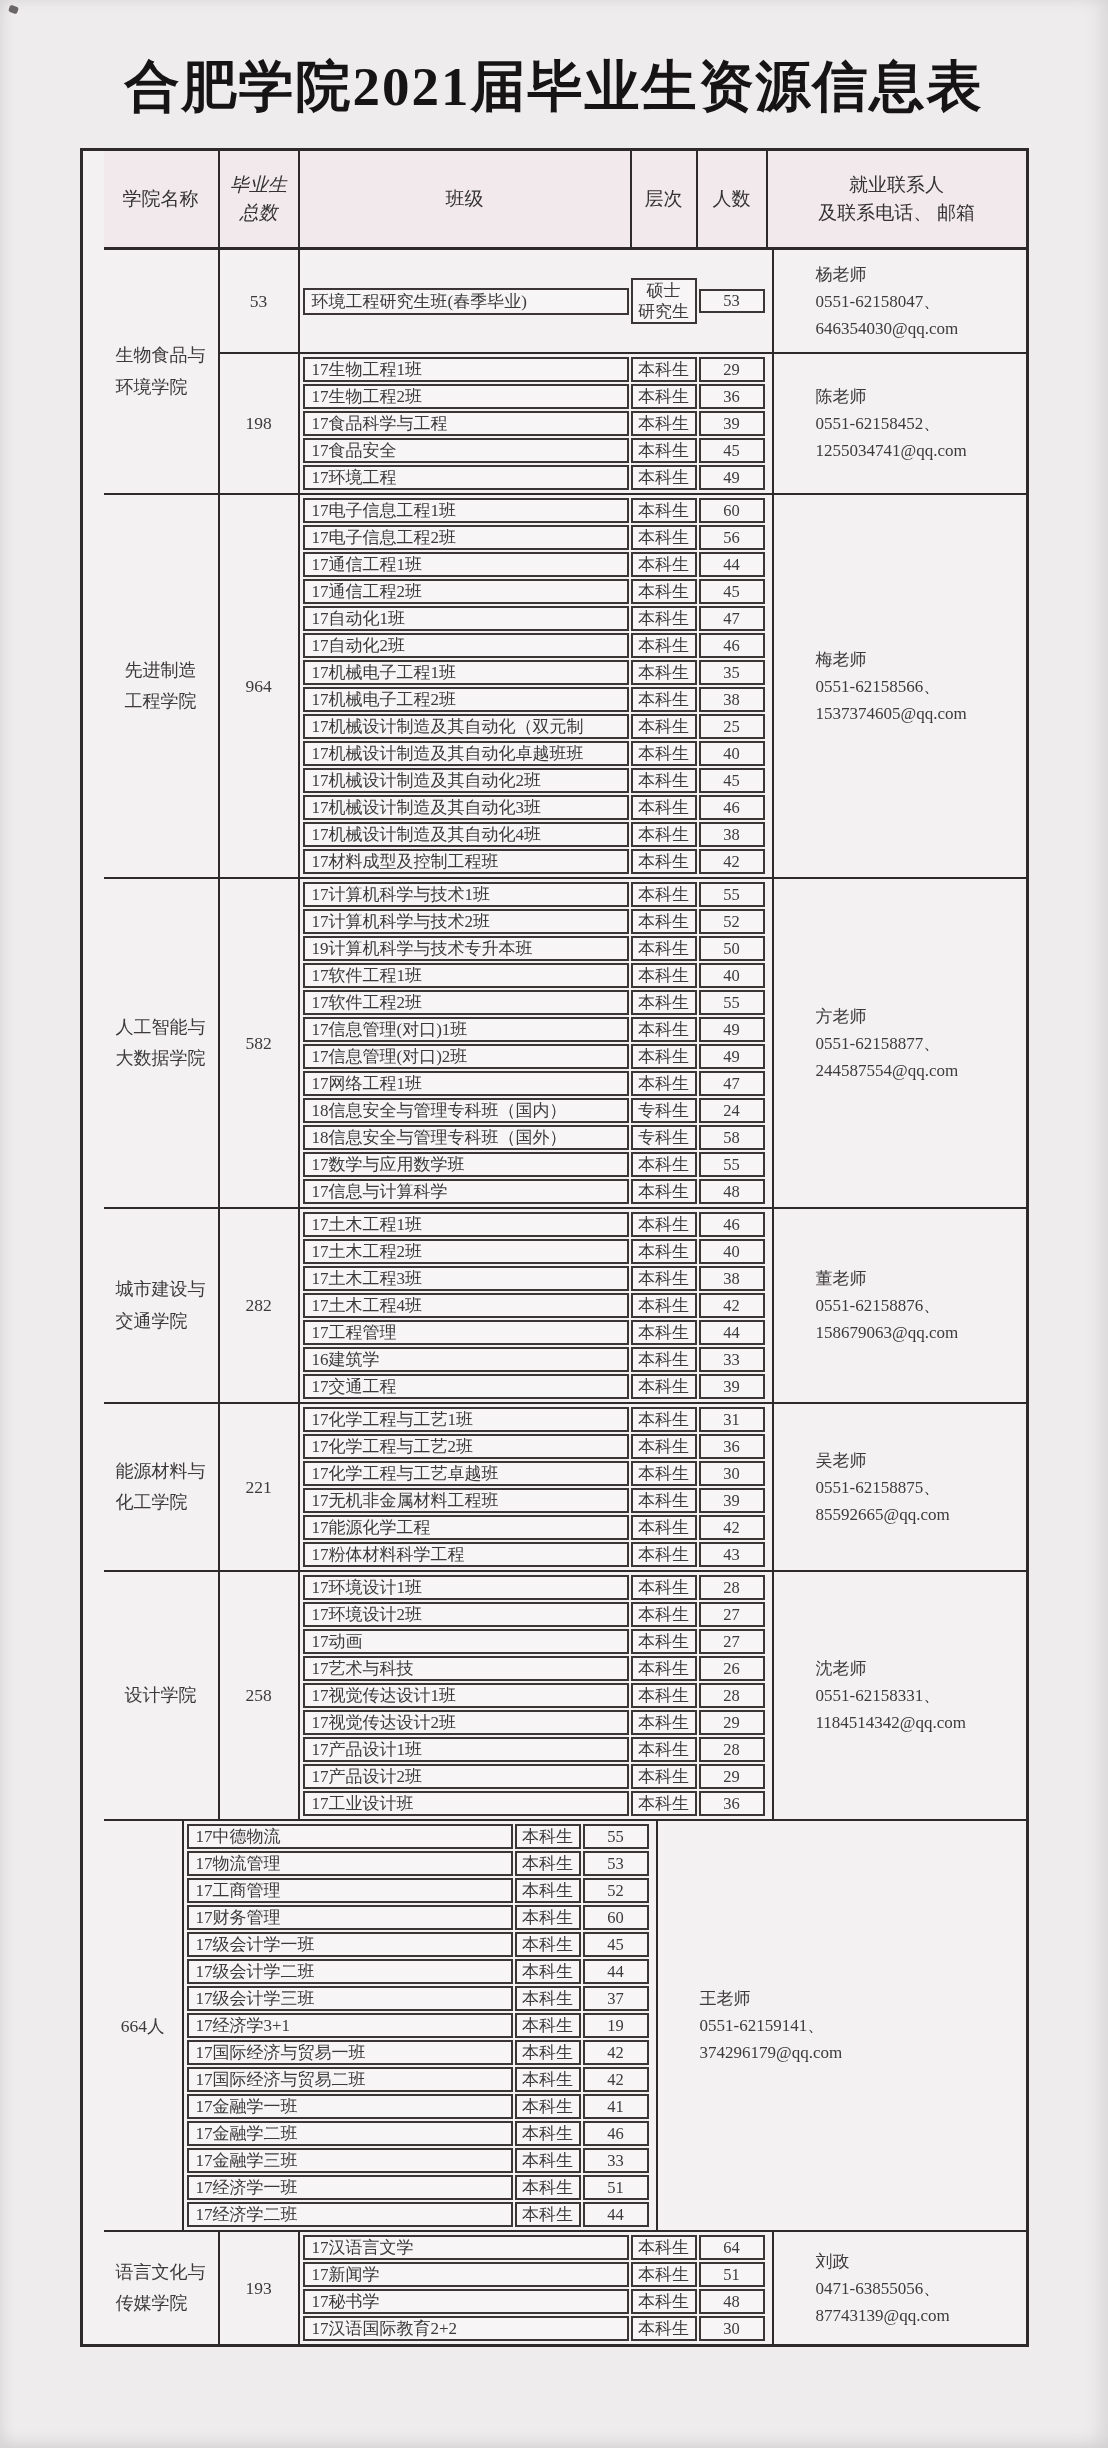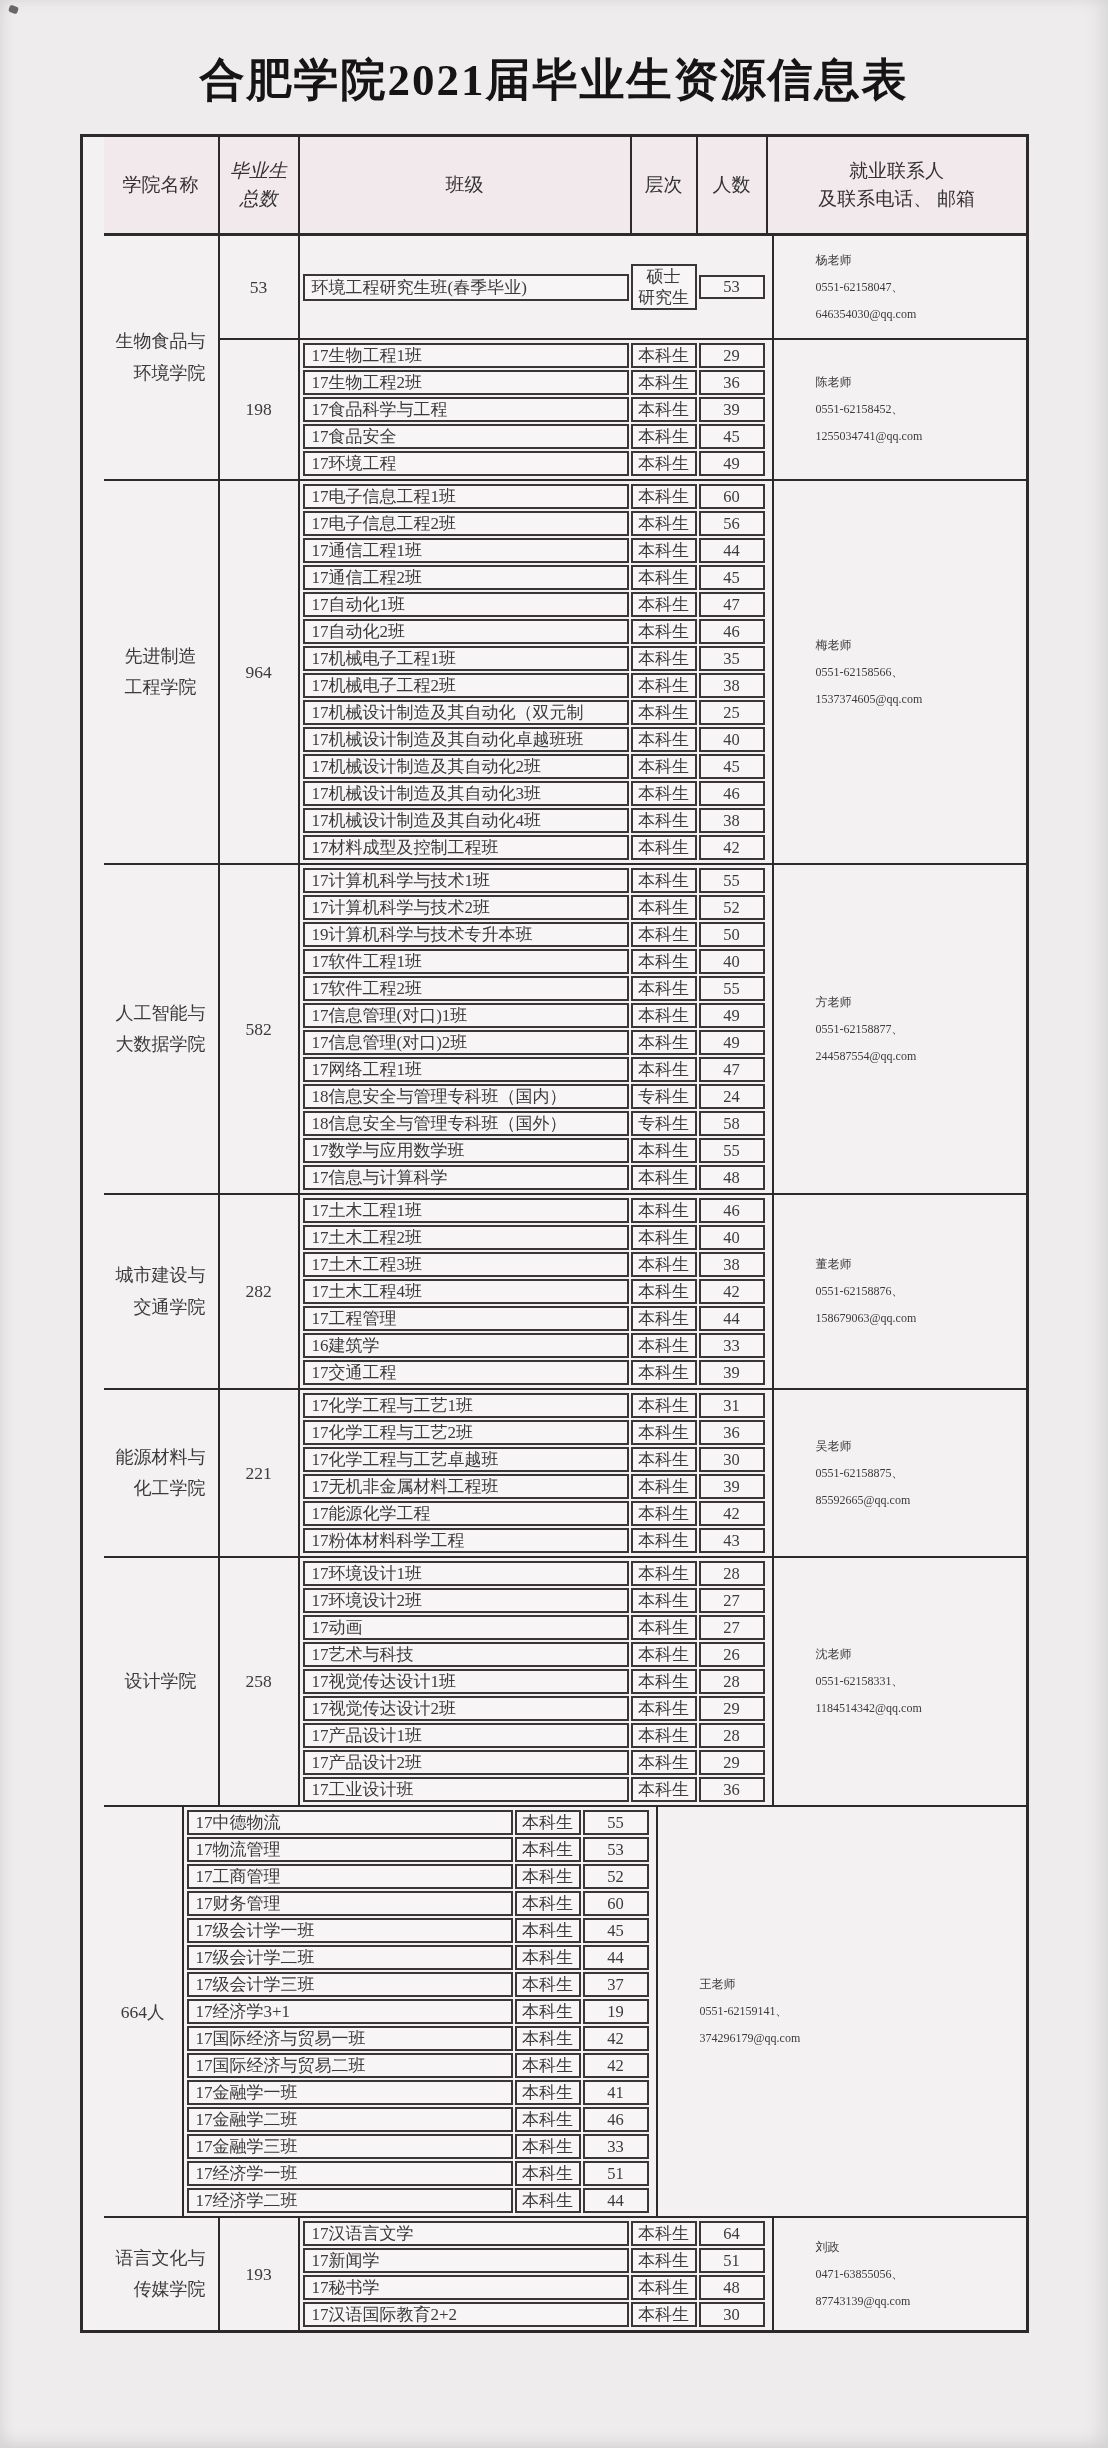--- a/index.html
+++ b/index.html
@@ -16,21 +16,21 @@
   .page{
     width:1108px;height:2448px;position:relative;overflow:hidden;
     background:var(--paper);
     box-shadow:inset -10px 0 18px rgba(0,0,0,.06), inset 0 -8px 16px rgba(0,0,0,.05), inset 8px 0 12px rgba(0,0,0,.03);
     font-family:"Liberation Serif","DejaVu Serif",serif;
     color:var(--ink);
   }
   .speck{position:absolute;left:9px;top:6px;width:9px;height:7px;background:#4a4547;border-radius:2px;transform:rotate(20deg);opacity:.8;}
   .title{
     margin:0;padding:50px 0 24px 0;text-align:center;
-    font-size:45px;font-weight:900;letter-spacing:2px;color:#161415;
+    font-size:55px;font-weight:900;letter-spacing:2px;color:#161415;
   }
   .tbl{
     width:922px;margin:0 auto;box-sizing:content-box;
     border:3px solid var(--bc);background:var(--cellbg);padding-left:21px;
   }
   
   .thead{display:flex;height:96px;background:var(--headbg);border-bottom:3px solid var(--bc);}
   .th{
     display:flex;align-items:center;justify-content:center;text-align:center;
     white-space:pre-line;font-size:19px;line-height:1.45;color:#343233;
@@ -42,21 +42,21 @@
   .th-level{width:66px;}
   .th-count{width:70px;}
   .th-contact{flex:1;border-right:none;}
   
   .section{display:flex;}
   .section + .section{border-top:2px solid var(--bc);}
   .cell{box-sizing:border-box;}
   .college{
     width:116px;border-right:2px solid var(--bc);
     display:flex;align-items:center;justify-content:center;
-    text-align:right;white-space:pre-line;font-size:18px;line-height:1.75;
+    text-align:left;white-space:pre-line;font-size:18px;line-height:1.75;
   }
   .groups{flex:1;display:flex;flex-direction:column;}
   .group{display:flex;}
   .group + .group{border-top:2px solid var(--bc);}
   .total{
     width:80px;border-right:2px solid var(--bc);
     display:flex;align-items:center;justify-content:center;font-size:17.5px;
   }
   .rows{width:472px;box-sizing:border-box;padding:2px 0 2px 3px;display:flex;flex-direction:column;justify-content:center;}
   .row{display:flex;height:27px;}
@@ -66,21 +66,21 @@
     display:flex;align-items:center;margin:1px 2px 1px 0;font-size:17px;
   }
   .class-box{width:326px;padding-left:7px;overflow:hidden;white-space:nowrap;}
   .level-box{width:66px;justify-content:center;text-align:center;white-space:pre-line;line-height:1.25;}
   .count-box{width:66px;justify-content:center;font-size:16.5px;}
   .contact{
     flex:1;border-left:2px solid var(--bc);
     display:flex;flex-direction:column;justify-content:center;
     padding:6px 8px 6px 42px;box-sizing:border-box;
   }
-  .contact-line{font-size:12px;line-height:27px;white-space:nowrap;}
+  .contact-line{font-size:17px;line-height:27px;white-space:nowrap;}
 </style>
 </head>
 <body>
 
 <div class="page">
   <div class="speck"></div>
   <h1 class="title">合肥学院2021届毕业生资源信息表</h1>
 
   <div class="tbl">
     <div class="thead">

